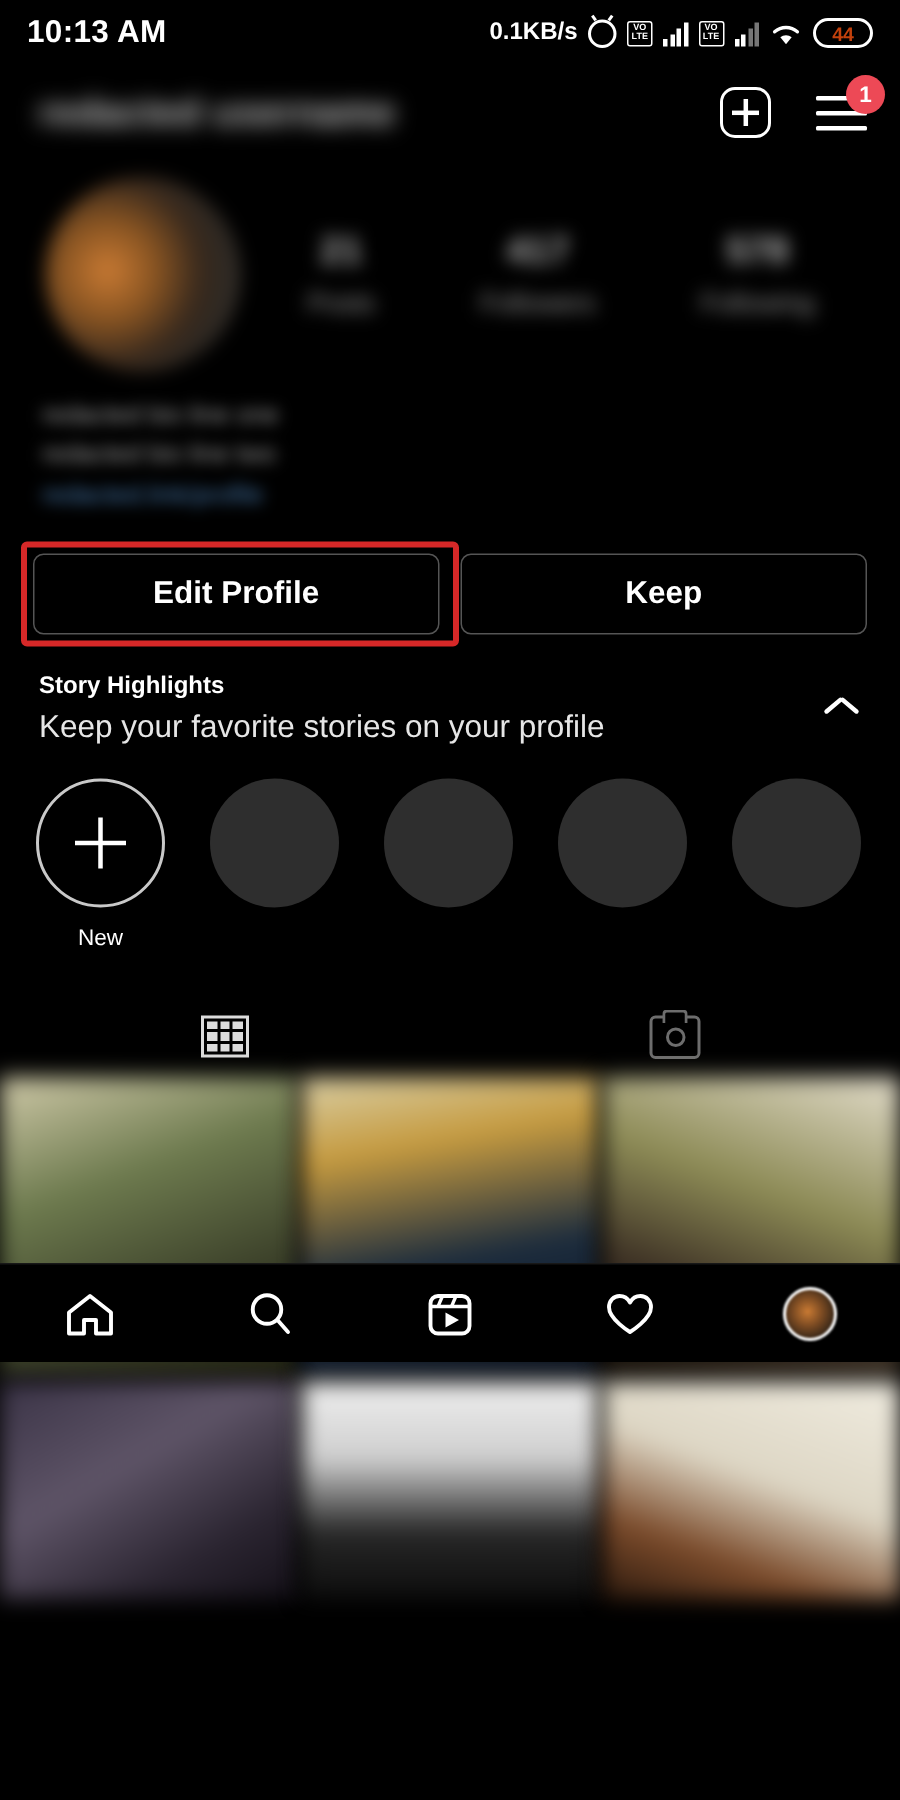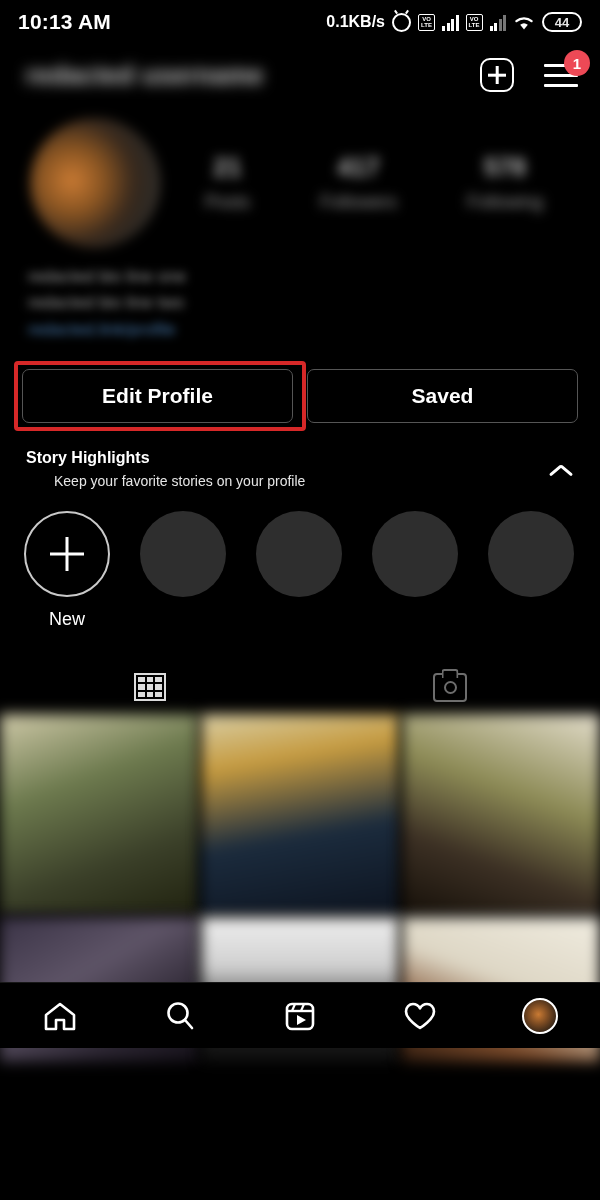--- a/index.html
+++ b/index.html
@@ -2,21 +2,21 @@
 <html><head>
 <meta charset="utf-8">
 <style>
   * { box-sizing: border-box; margin: 0; padding: 0; }
   html, body {
     width: 600px; height: 1200px;
     background: #000;
     font-family: "Liberation Sans", sans-serif;
     overflow: hidden;
   }
-  .phone { position: relative; width: 600px; height: 1048px; background: #000; }
+  .phone { position: relative; width: 600px; height: 908px; background: #000; }
 
   
   .statusbar {
     height: 44px; display: flex; align-items: center;
     padding: 0 18px; color: #fff;
   }
   .status-time { font-size: 21px; font-weight: bold; letter-spacing: .2px; }
   .status-right { margin-left: auto; display: flex; align-items: center; gap: 7px; }
   .net-speed { font-size: 16px; font-weight: bold; }
   .alarm-ic { width: 19px; height: 19px; border: 2px solid #fff; border-radius: 50%; position: relative; }
@@ -34,21 +34,21 @@
   .bars i { width: 3px; background: #fff; display: block; }
   .bars i:nth-child(1) { height: 5px; }
   .bars i:nth-child(2) { height: 8px; }
   .bars i:nth-child(3) { height: 12px; }
   .bars i:nth-child(4) { height: 16px; }
   .bars.dim i:nth-child(3), .bars.dim i:nth-child(4) { background: #777; }
   .wifi { width: 22px; height: 17px; position: relative; }
   .battery {
     width: 40px; height: 20px; border: 2px solid #fff; border-radius: 10px;
     display: flex; align-items: center; justify-content: center;
-    font-size: 13px; font-weight: bold; color: #e5e5e5;
+    font-size: 13px; font-weight: bold; color: #c2410c;
   }
 
   
   .appbar {
     height: 62px; display: flex; align-items: center;
     padding: 0 20px 0 26px;
   }
   .username-blur {
     font-size: 25px; font-weight: bold; color: #cfcfcf;
     filter: blur(7px); letter-spacing: .5px;
@@ -102,39 +102,39 @@
   .redbox {
     position: absolute; left: 14px; top: 18px;
     width: 292px; height: 70px;
     border: 4px solid #d62828; border-radius: 4px;
     pointer-events: none;
   }
 
   
   .hl-head { padding: 26px 26px 0 26px; display: flex; align-items: flex-start; }
   .hl-title { font-size: 16px; font-weight: bold; color: #fff; }
-  .hl-sub { font-size: 14px; color: #e6e6e6; margin-top: 6px; margin-left: 28px; }
+  .hl-sub { font-size: 21px; color: #e6e6e6; margin-top: 6px; }
   .chev { margin-left: auto; width: 26px; height: 26px; position: relative; margin-top: 8px; }
   .chev:before, .chev:after {
     content: ""; position: absolute; top: 12px; width: 15px; height: 2.6px; background: #fff; border-radius: 2px;
   }
   .chev:before { left: 0; transform: rotate(-40deg); }
   .chev:after { right: 0; transform: rotate(40deg); }
 
   .hl-row { display: flex; gap: 30px; padding: 22px 0 0 24px; align-items: flex-start; }
   .hl-item { width: 86px; flex: none; text-align: center; }
   .hl-circle-new {
     width: 86px; height: 86px; border-radius: 50%; border: 2px solid #c9c9c9;
     position: relative;
   }
   .hl-circle-new:before, .hl-circle-new:after { content: ""; position: absolute; background: #fff; }
   .hl-circle-new:before { width: 34px; height: 3px; left: 50%; top: 50%; transform: translate(-50%,-50%); }
   .hl-circle-new:after { width: 3px; height: 34px; left: 50%; top: 50%; transform: translate(-50%,-50%); }
   .hl-circle-ph { width: 86px; height: 86px; border-radius: 50%; background: #2e2e2e; }
-  .hl-label { font-size: 18px; color: #fff; margin-top: 12px; }
+  .hl-label { font-size: 15px; color: #fff; margin-top: 12px; }
 
   
   .tabs { display: flex; margin-top: 30px; height: 54px; }
   .tab { flex: 1; display: flex; align-items: center; justify-content: center; }
   .grid-ic { width: 32px; height: 28px; display: grid; grid-template-columns: repeat(3,1fr); grid-template-rows: repeat(3,1fr); gap: 2px; padding: 2px; border: 2px solid #dcdcdc; }
   .grid-ic i { background: #dcdcdc; display: block; }
   .tag-ic { width: 34px; height: 29px; border: 2.4px solid #6d6d6d; border-radius: 4px; position: relative; display: flex; align-items: center; justify-content: center; }
   .tag-ic:before { content: ""; position: absolute; top: -6px; left: 50%; transform: translateX(-50%); width: 13px; height: 7px; background: #000; border: 2.4px solid #6d6d6d; border-bottom: none; border-radius: 3px 3px 0 0; }
   .tag-ic i { width: 13px; height: 13px; border: 2.4px solid #6d6d6d; border-radius: 50%; display: block; }
 
@@ -232,21 +232,21 @@
   </div>
 
   <div class="bio">
     <div>redacted bio line one</div>
     <div>redacted bio line two</div>
     <div class="link">redacted.link/profile</div>
   </div>
 
   <div class="actions">
     <div class="abtn">Edit Profile</div>
-    <div class="abtn">Saved</div>
+    <div class="abtn">Keep</div>
     <div class="redbox"></div>
   </div>
 
   <div class="hl-head">
     <div>
       <div class="hl-title">Story Highlights</div>
       <div class="hl-sub">Keep your favorite stories on your profile</div>
     </div>
     <div class="chev"></div>
   </div>

